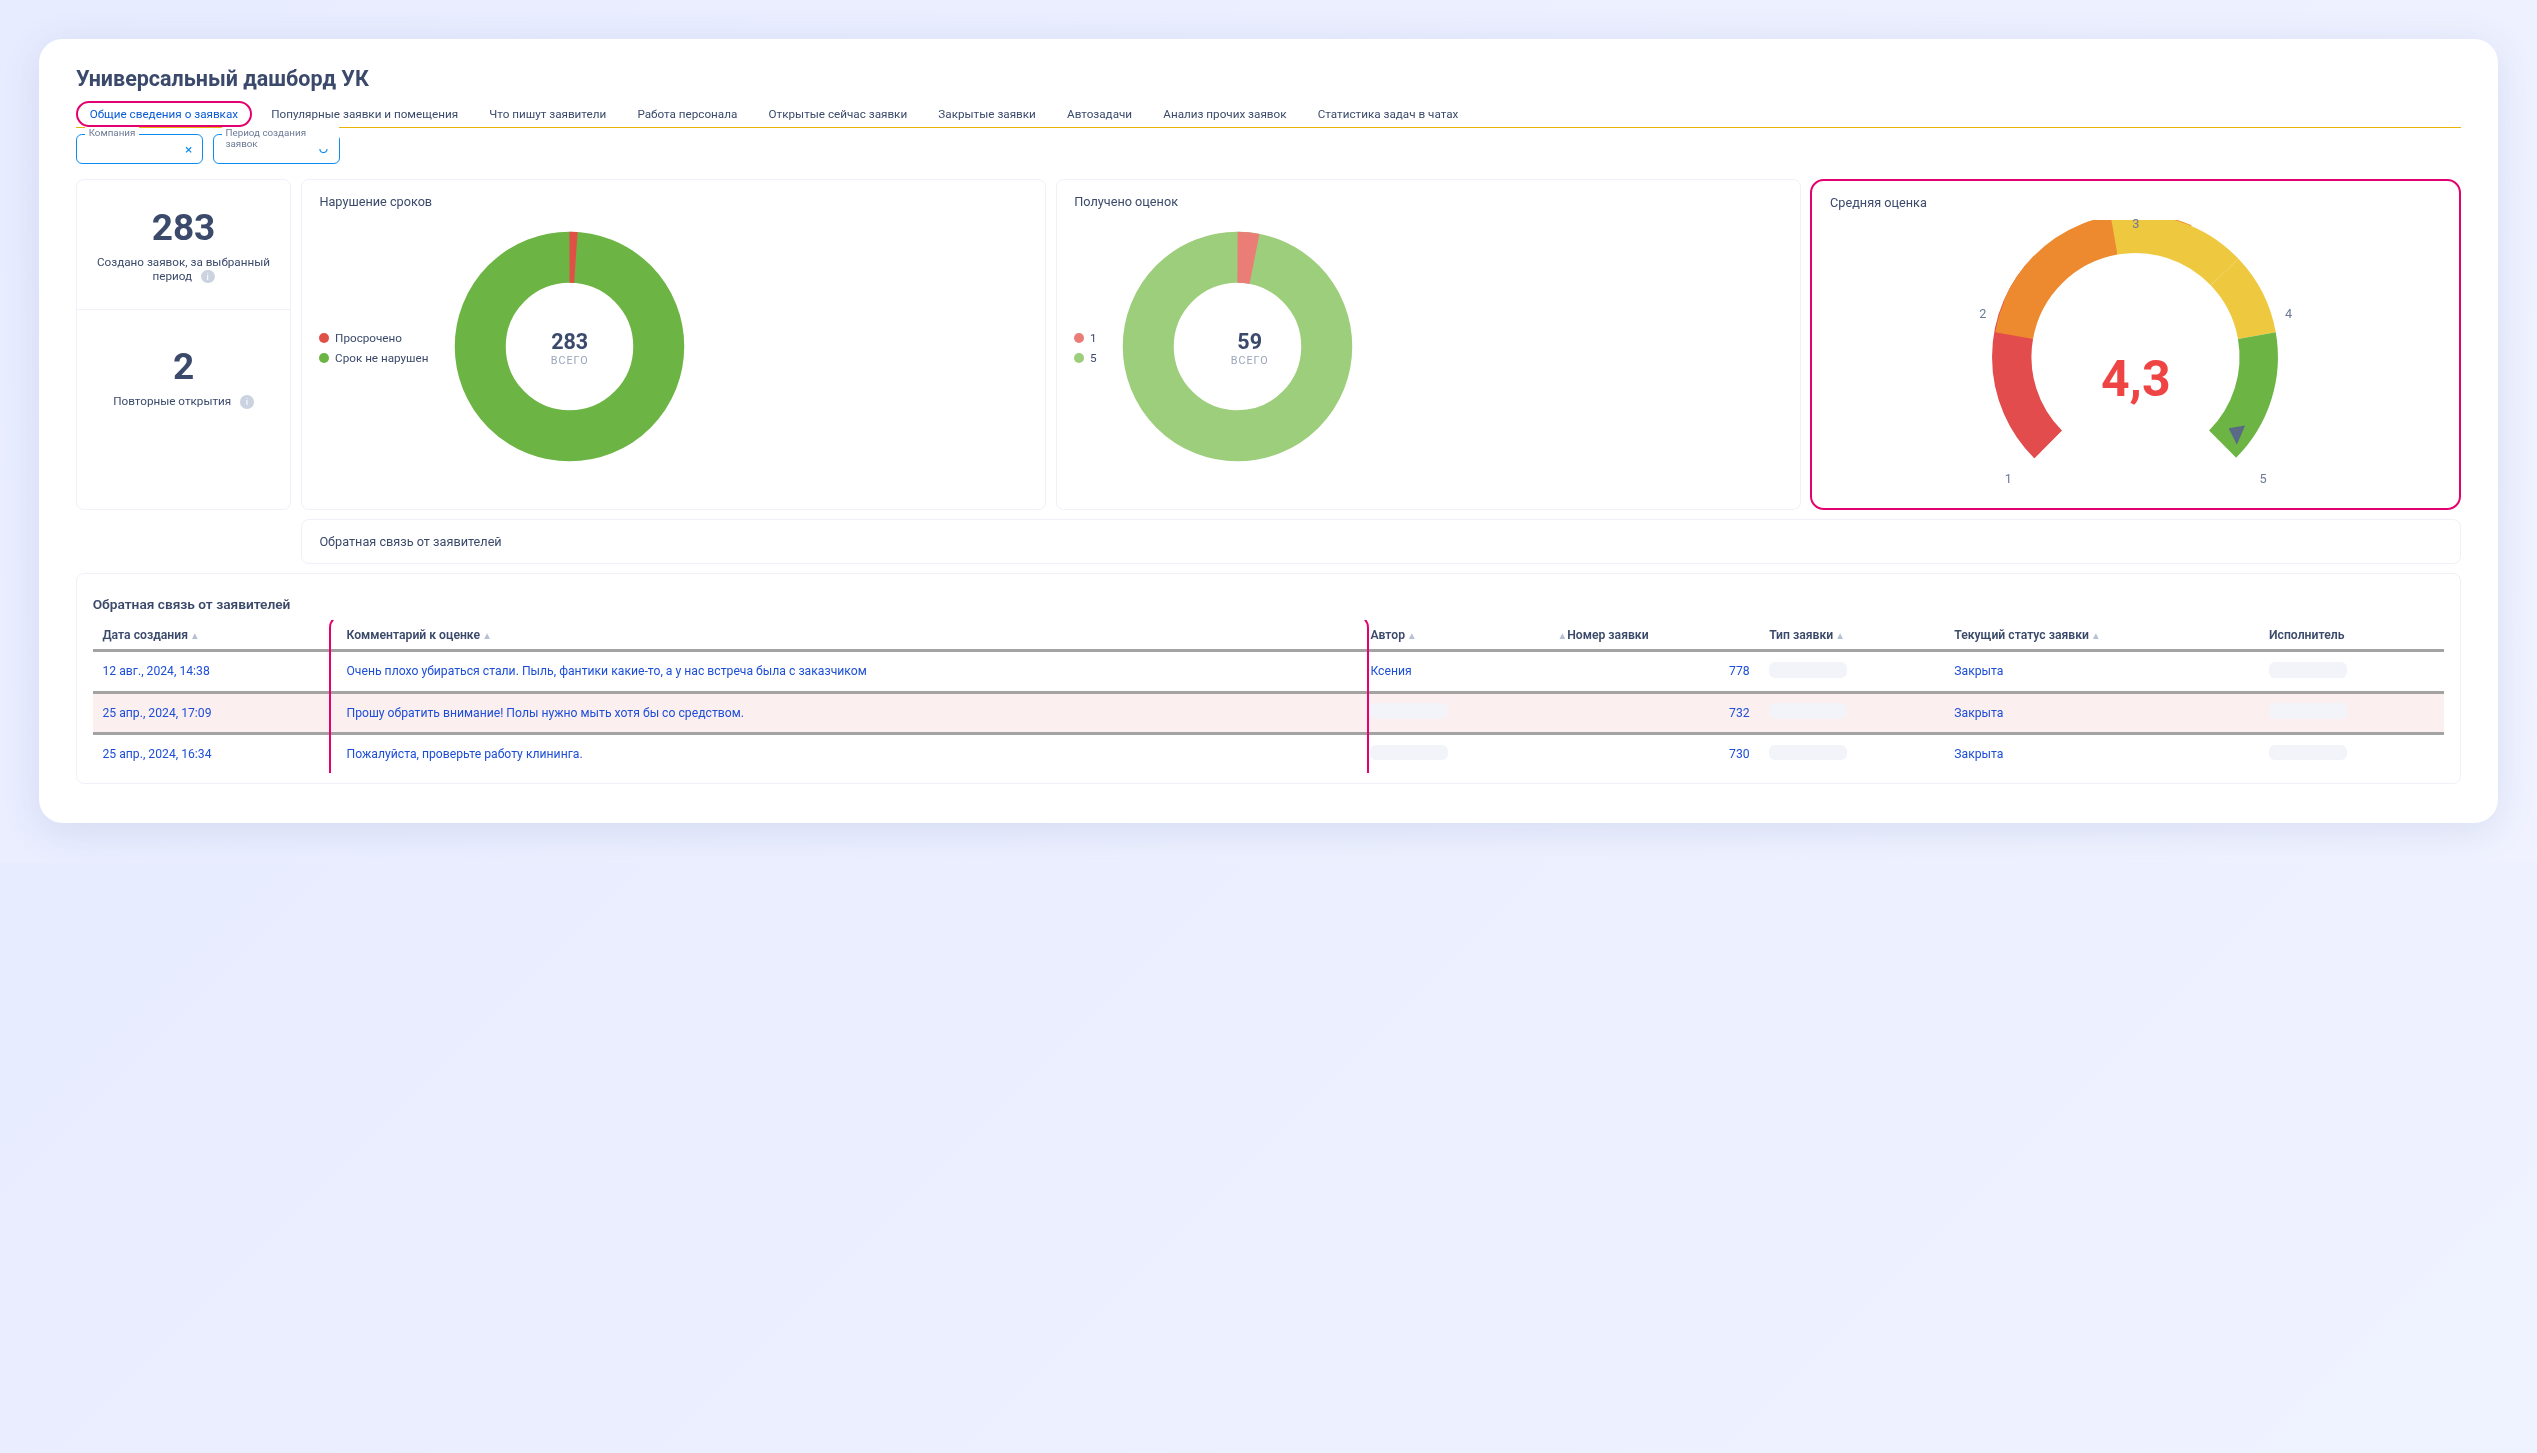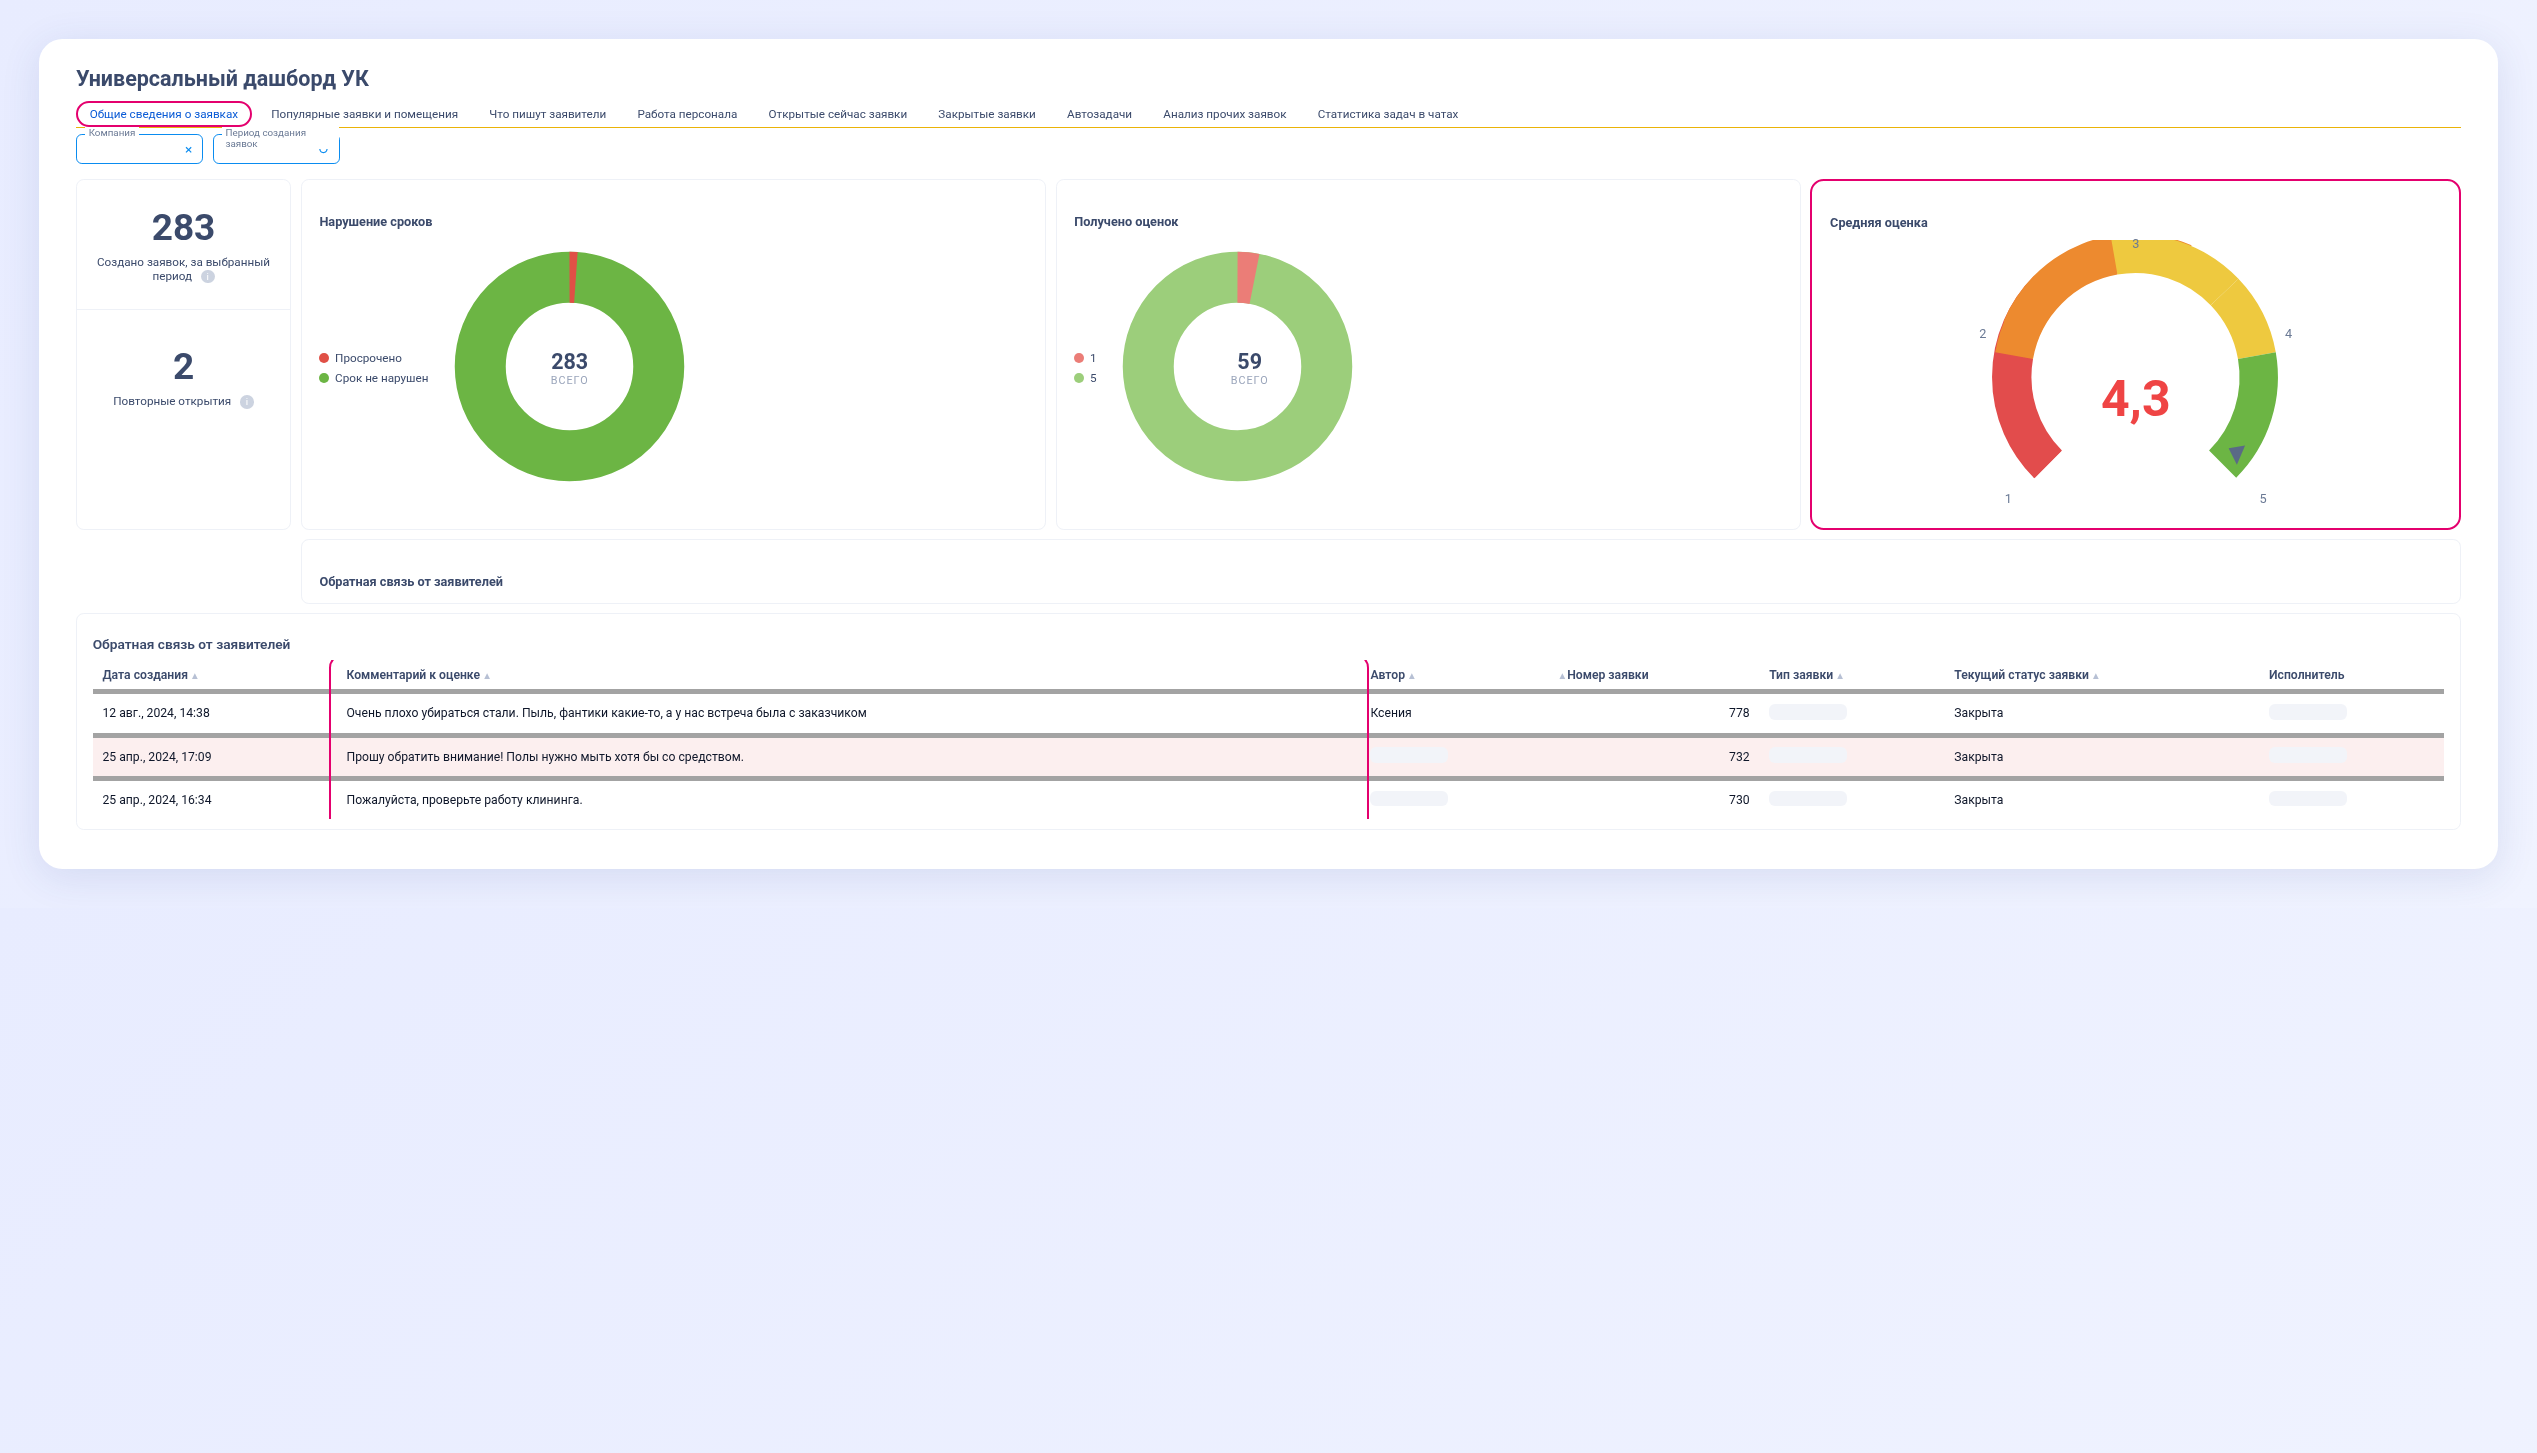--- a/index.html
+++ b/index.html
@@ -81,24 +81,23 @@
   border-radius: 7.8px;
   padding: 13.7px 17.6px;
   flex: 1;
 }
 .card.highlighted {
   border: 2.9px solid #e4006e;
   border-radius: 13.7px;
 }
 .card-title {
   font-size: 12.7px;
-  font-weight: 700;
+  font-weight: 400;
   color: #3b4a6b;
   margin-bottom: 9.8px;
-  margin-top: 20px;
 }
 .stat-col {
   display: flex;
   flex-direction: column;
   gap: 9.8px;
 }
 .stat-block {
   display: flex;
   flex-direction: column;
   align-items: center;
@@ -188,22 +187,22 @@
 }
 .table th {
   text-align: left;
   font-weight: 600;
   color: #3b4a6b;
   padding: 7.8px 9.8px;
   white-space: nowrap;
 }
 .table td {
   padding: 9.8px 9.8px;
-  color: #0f172a;
-  border-top: 5px solid #a3a3a3;
+  color: #1d4ed8;
+  border-top: 3px solid #a3a3a3;
 }
 .table tr.hl td { background: #fcefef; }
 .sort-arrow { color: #b7c0d4; font-size: 9.8px; margin-left: 2px; }
 .comment-col-header {
   position: relative;
 }
 .comment-highlight-box {
   position: absolute;
   border: 2.9px solid #e4006e;
   border-radius: 13.7px;

